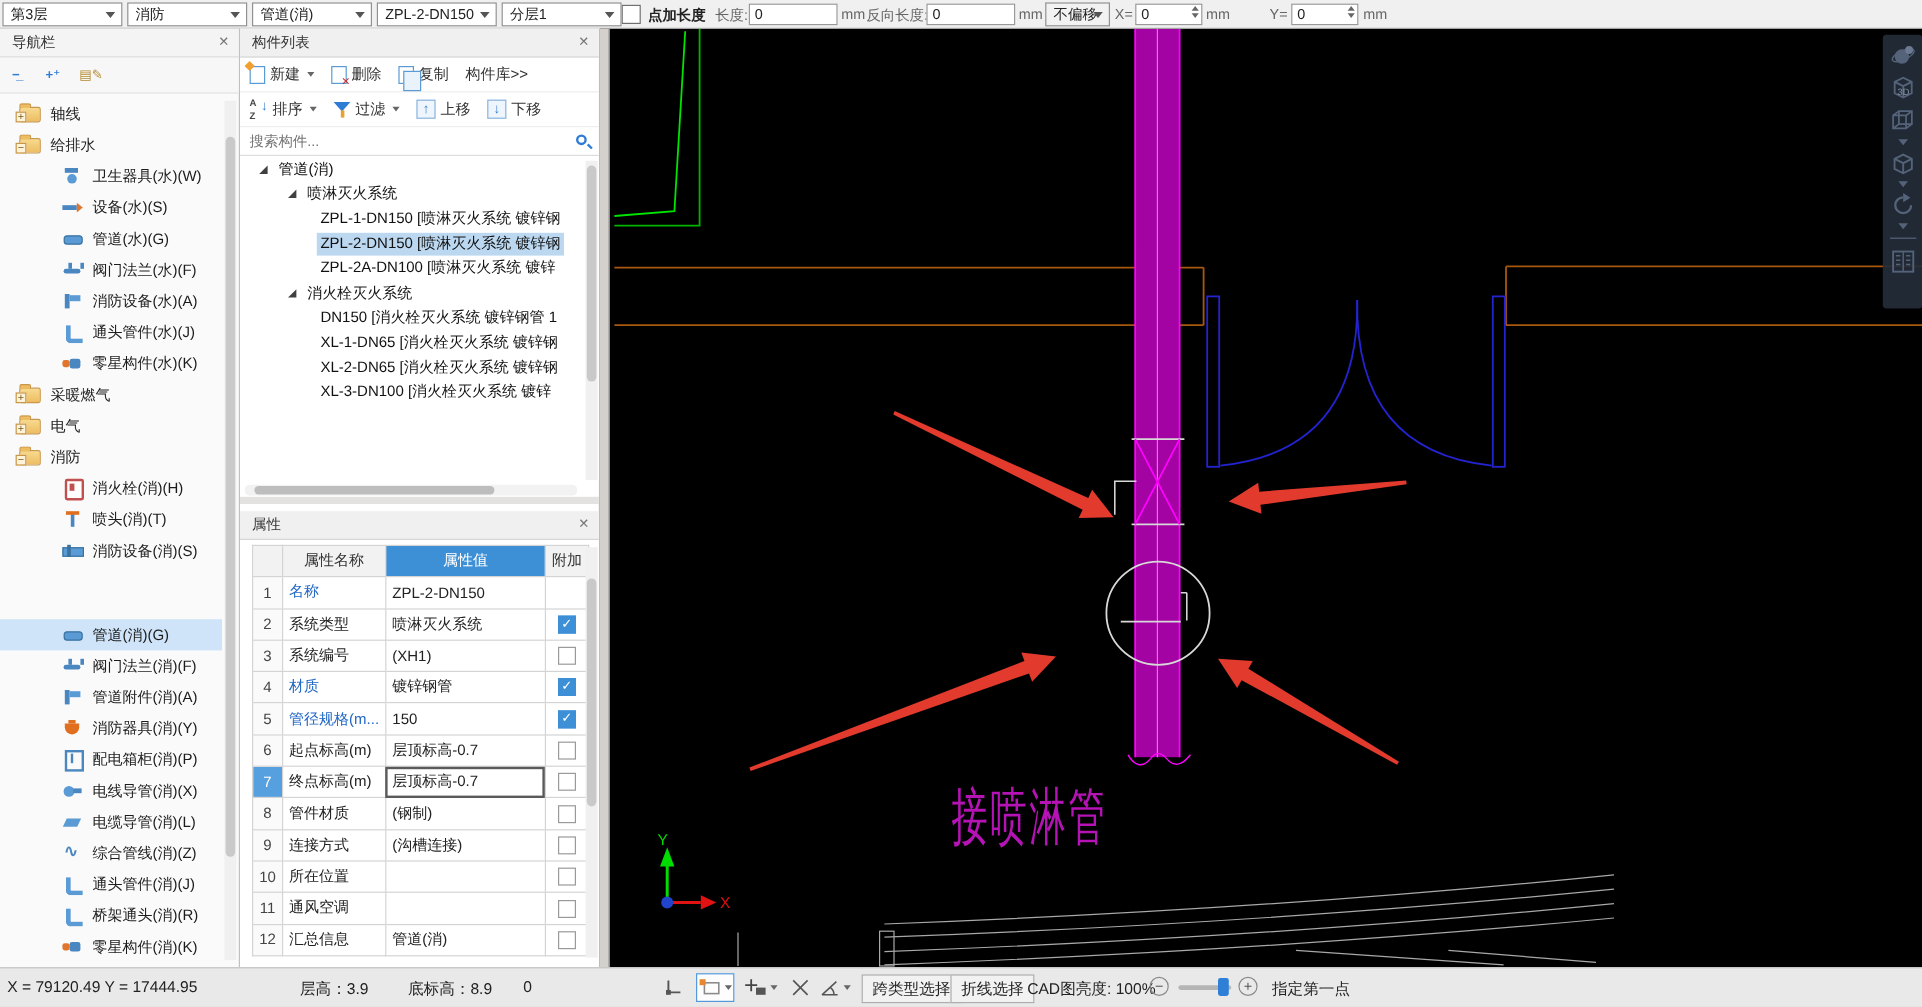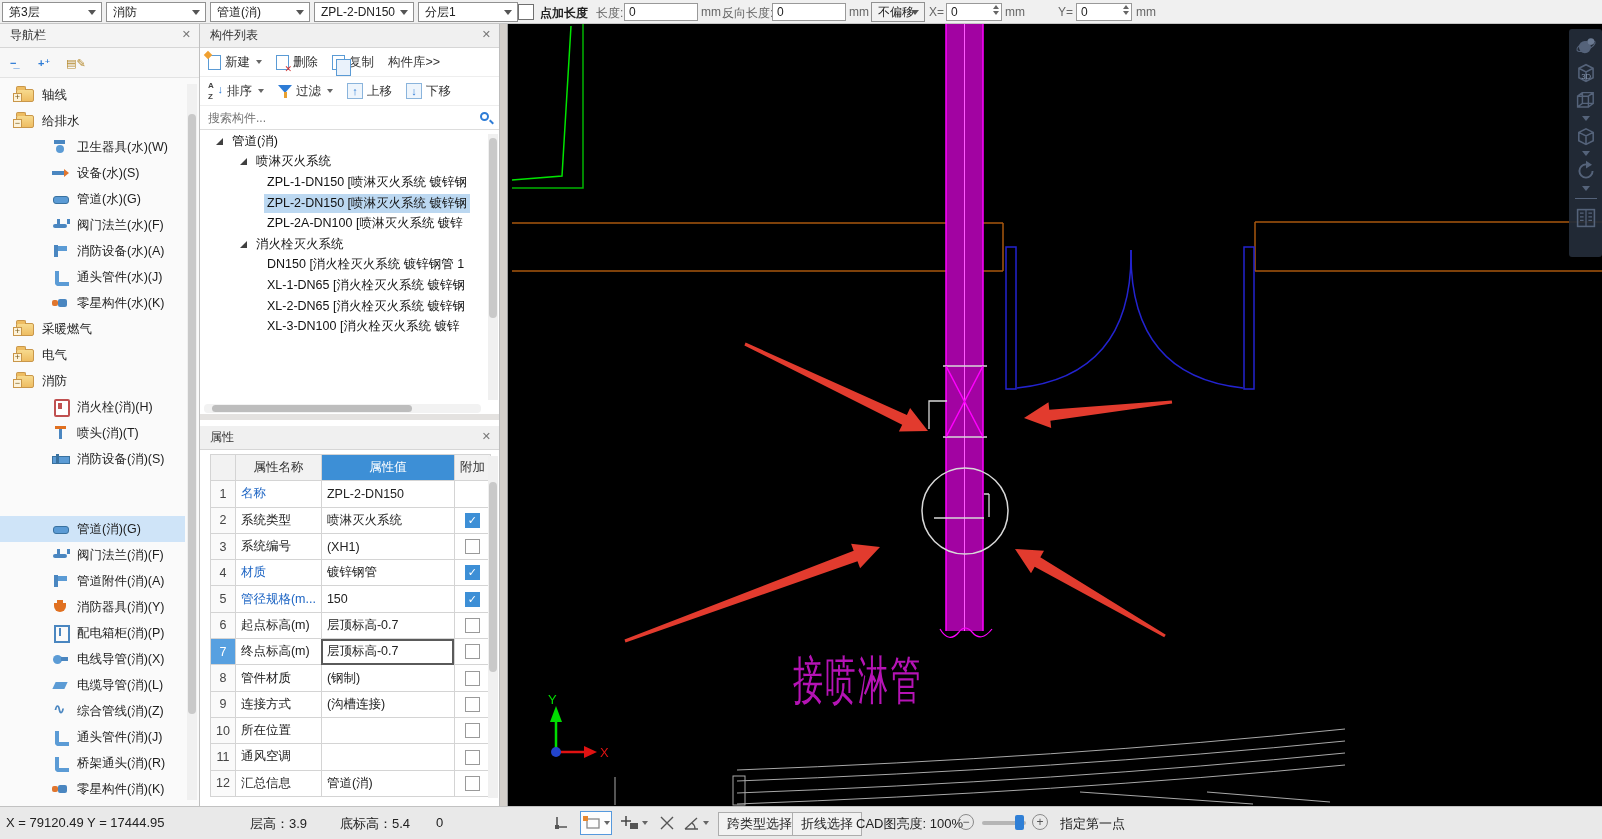--- a/index.html
+++ b/index.html
@@ -628,21 +628,21 @@
       <svg width="24" height="24" viewBox="0 0 20 20">
           <rect x="3" y="3" width="14" height="14" fill="none" stroke="#55637a" stroke-width="1.3"></rect>
           <path d="M10 3 V17 M5 6 H8 M5 9 H8 M5 12 H8 M12 6 H15 M12 9 H15 M12 12 H15" stroke="#55637a" stroke-width="1"></path>
         </svg>
     </div>
   </div>
 
   <div id="status-bar">
     <span style="left:6px">X = 79120.49 Y = 17444.95</span>
     <span style="left:250px">层高：3.9</span>
-    <span style="left:340px">底标高：5.4</span>
+    <span style="left:340px">底标高：8.9</span>
     <span style="left:436px">0</span>
 
     <div class="sb-tool" style="left:548px">
       <svg width="18" height="18" viewBox="0 0 18 18">
           <path d="M5 3 V13 H15" fill="none" stroke="#555" stroke-width="1.6"></path>
           <rect x="3" y="11" width="4" height="4" fill="#555"></rect>
         </svg>
     </div>
     <div class="sb-tool active" style="left:580px;width:32px">
       <svg width="20" height="16" viewBox="0 0 20 16">

